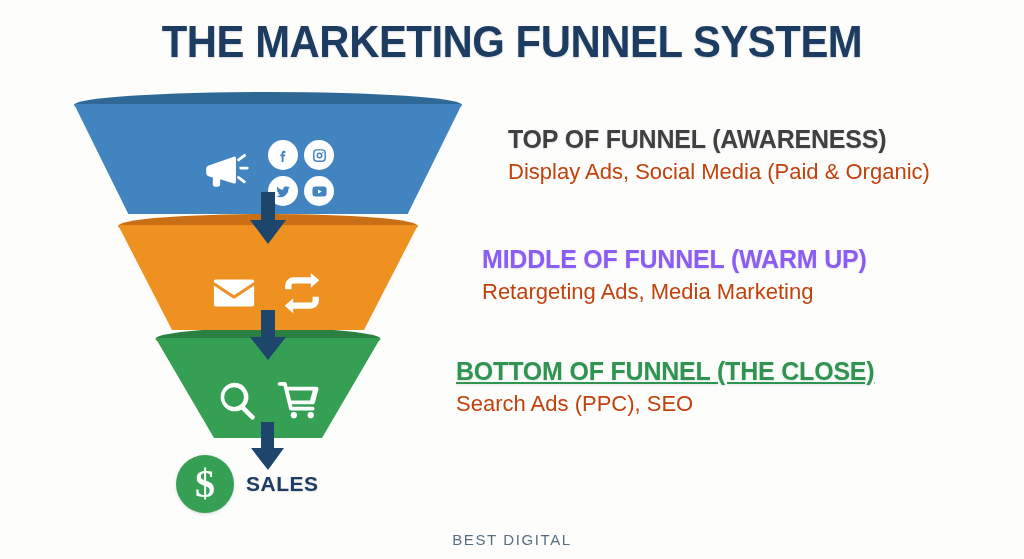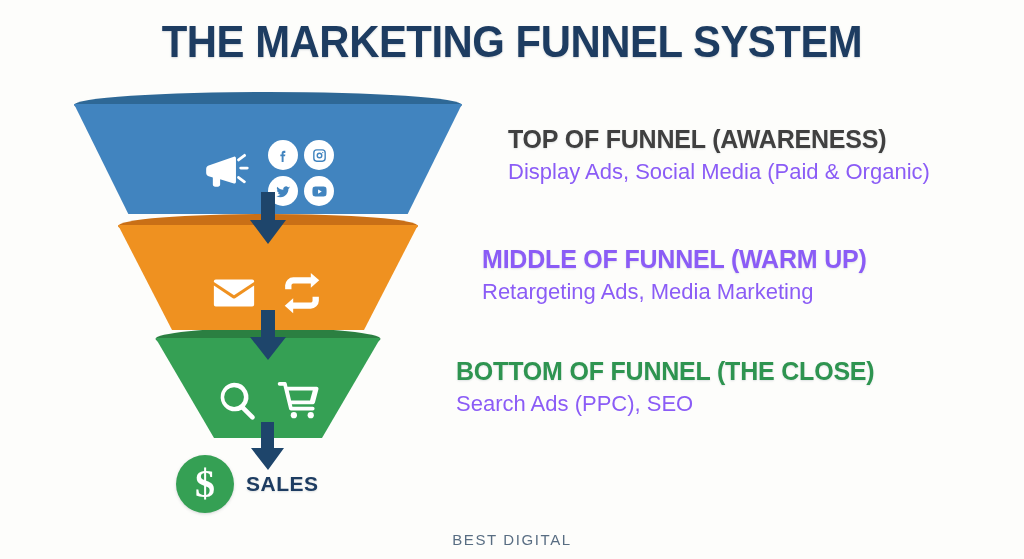--- a/index.html
+++ b/index.html
@@ -174,33 +174,33 @@
   .legend-block { position: absolute; }
   .legend-heading {
     font-size: 25px;
     font-weight: bold;
     letter-spacing: -0.2px;
     white-space: nowrap;
     text-shadow: 0 1px 2px rgba(120,130,145,0.22);
   }
   .legend-sub {
     font-size: 22px;
-    color: #8b5cf6;
+    color: #c2410c;
     white-space: nowrap;
     margin-top: 5px;
   }
 
   #legend-top { left: 508px; top: 125px; }
   #legend-top .legend-heading { color: #404040; }
 
   #legend-mid { left: 482px; top: 245px; }
   #legend-mid .legend-heading { color: #8b5cf6; }
 
   #legend-bot { left: 456px; top: 357px; }
-  #legend-bot .legend-heading { color: #2e9450; }
+  #legend-bot .legend-heading { color: #2e9450; text-decoration: underline; }
 
   
   #footer {
     position: absolute;
     left: 0; top: 531px;
     width: 1024px;
     text-align: center;
     font-size: 15px;
     letter-spacing: 1.6px;
     color: #3c546e;

